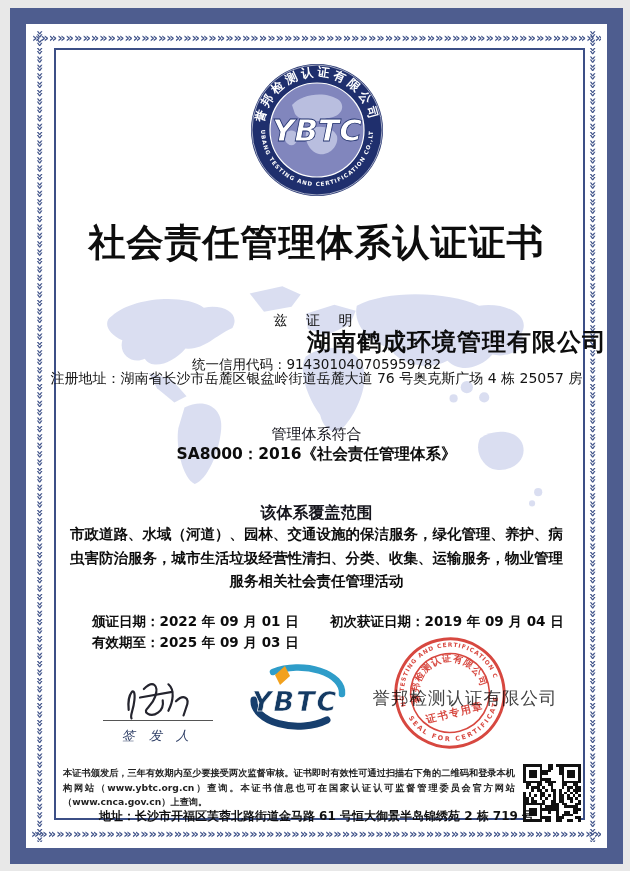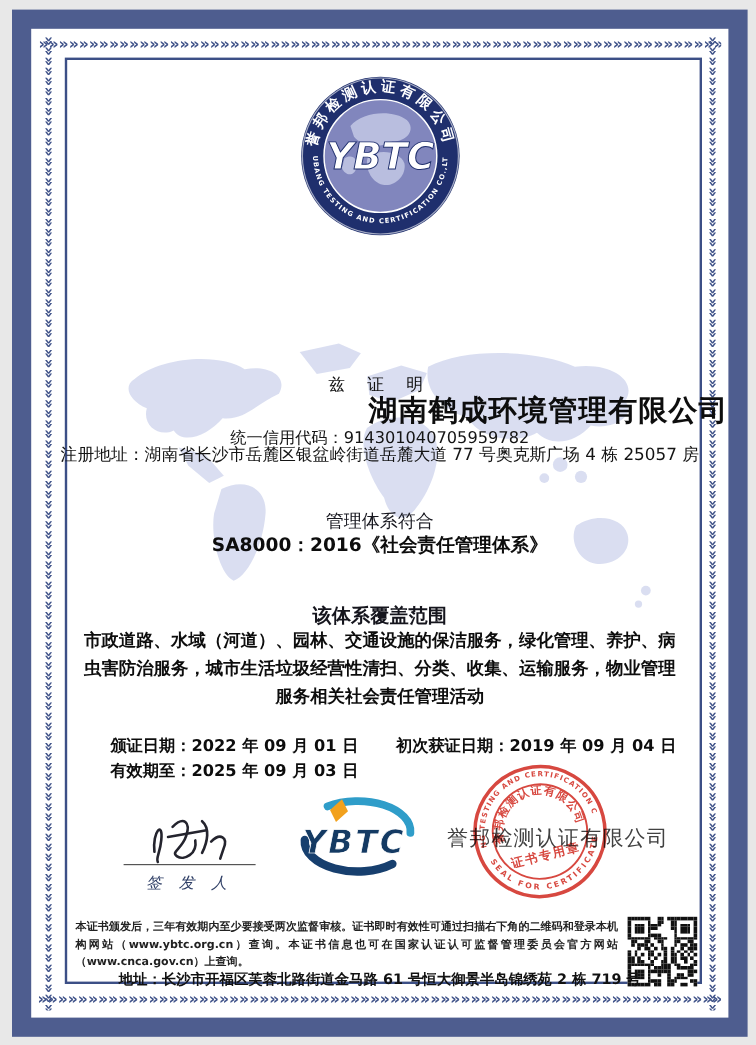--- a/index.html
+++ b/index.html
@@ -105,25 +105,26 @@
         <text font-size="12" fill="#ffffff" font-weight="700" letter-spacing="3.5">
           <textPath href="#badge-arc-top" startOffset="50%" text-anchor="middle">誉邦检测认证有限公司</textPath>
         </text>
         <text font-size="5.6" fill="#ffffff" font-weight="700" letter-spacing="1">
           <textPath href="#badge-arc-bottom" startOffset="50%" text-anchor="middle">YUBANG TESTING AND CERTIFICATION CO.,LTD</textPath>
         </text>
         <text x="70" y="81" text-anchor="middle" font-size="31" font-weight="800" font-style="italic" fill="#ffffff" stroke="#1f2f6d" stroke-width="0.8" letter-spacing="0">YBTC</text>
       </svg>
     </div>
 
+    <div class="abs title">社会责任管理体系认证证书</div>
 
     <div class="abs certify">兹 证 明</div>
     <div class="abs company">湖南鹤成环境管理有限公司</div>
     <div class="abs creditcode">统一信用代码：914301040705959782</div>
-    <div class="abs regaddr">注册地址：湖南省长沙市岳麓区银盆岭街道岳麓大道 77 号奥克斯广场 4 栋 25057 房</div>
+    <div class="abs regaddr">注册地址：湖南省长沙市岳麓区银盆岭街道岳麓大道 76 号奥克斯广场 4 栋 25057 房</div>
 
     <div class="abs system">管理体系符合</div>
     <div class="abs standard">SA8000：2016《社会责任管理体系》</div>
 
     <div class="abs scopetitle">该体系覆盖范围</div>
     <div class="scopetext">市政道路、水域（河道）、园林、交通设施的保洁服务，绿化管理、养护、病虫害防治服务，城市生活垃圾经营性清扫、分类、收集、运输服务，物业管理服务相关社会责任管理活动</div>
 
     <div class="dateL1">颁证日期：2022 年 09 月 01 日</div>
     <div class="dateL2">有效期至：2025 年 09 月 03 日</div>
     <div class="dateR">初次获证日期：2019 年 09 月 04 日</div>

